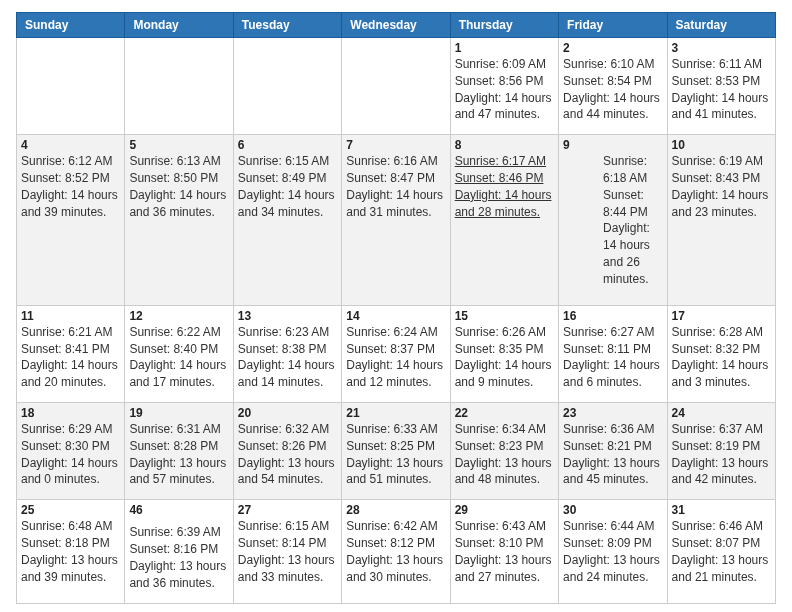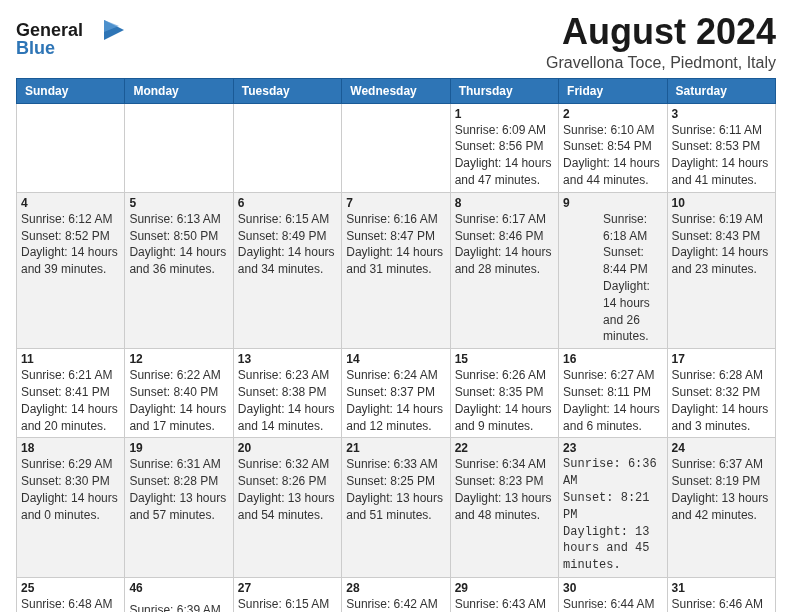--- a/index.html
+++ b/index.html
@@ -82,37 +82,20 @@
       color: #333;
     }
     .empty {
       background: #fff !important;
     }
   </style>
 </head>
 <body>
 
 <div class="page">
-  <div class="header">
-    <div class="logo">
-      <div>
-        <svg width="110" height="44" viewBox="0 0 110 44">
-          <text x="0" y="20" font-family="Arial" font-size="18" font-weight="bold" fill="#1a1a1a">General</text>
-          <text x="0" y="38" font-family="Arial" font-size="18" font-weight="bold" fill="#2e75b6">Blue</text>
-
-          <polygon points="88,4 108,14 88,24" fill="#2e75b6"></polygon>
-          <polygon points="88,4 103,10 88,16" fill="#5b9bd5" opacity="0.7"></polygon>
-        </svg>
-      </div>
-    </div>
-    <div class="title-block">
-      <div class="main-title">August 2024</div>
-      <div class="subtitle">Gravellona Toce, Piedmont, Italy</div>
-    </div>
-  </div>
 
   <table class="calendar">
     <thead>
       <tr>
         <th>Sunday</th>
         <th>Monday</th>
         <th>Tuesday</th>
         <th>Wednesday</th>
         <th>Thursday</th>
         <th>Friday</th>
@@ -164,21 +147,21 @@
 Daylight: 14 hours and 34 minutes.</div>
           </td>
           <td>
             <span class="day-num">7</span>
             <div class="day-info" style="white-space: pre-line;">Sunrise: 6:16 AM
 Sunset: 8:47 PM
 Daylight: 14 hours and 31 minutes.</div>
           </td>
           <td>
             <span class="day-num">8</span>
-            <div class="day-info" style="white-space: pre-line;">Sunrise: 6:17 AM
+            <div class="day-info" style="white-space: pre-line; text-decoration: underline;">Sunrise: 6:17 AM
 Sunset: 8:46 PM
 Daylight: 14 hours and 28 minutes.</div>
           </td>
           <td>
             <span class="day-num">9</span>
             <div class="day-info" style="white-space: pre-line; margin-left: 40px;">Sunrise: 6:18 AM
 Sunset: 8:44 PM
 Daylight: 14 hours and 26 minutes.</div>
           </td>
           <td>
@@ -258,21 +241,21 @@
 Daylight: 13 hours and 51 minutes.</div>
           </td>
           <td>
             <span class="day-num">22</span>
             <div class="day-info" style="white-space: pre-line;">Sunrise: 6:34 AM
 Sunset: 8:23 PM
 Daylight: 13 hours and 48 minutes.</div>
           </td>
           <td>
             <span class="day-num">23</span>
-            <div class="day-info" style="white-space: pre-line; font-family: Liberation Mono, monospace;">Sunrise: 6:36 AM
+            <div class="day-info" style="white-space: pre-line;">Sunrise: 6:36 AM
 Sunset: 8:21 PM
 Daylight: 13 hours and 45 minutes.</div>
           </td>
           <td>
             <span class="day-num">24</span>
             <div class="day-info" style="white-space: pre-line;">Sunrise: 6:37 AM
 Sunset: 8:19 PM
 Daylight: 13 hours and 42 minutes.</div>
           </td>
         </tr>

